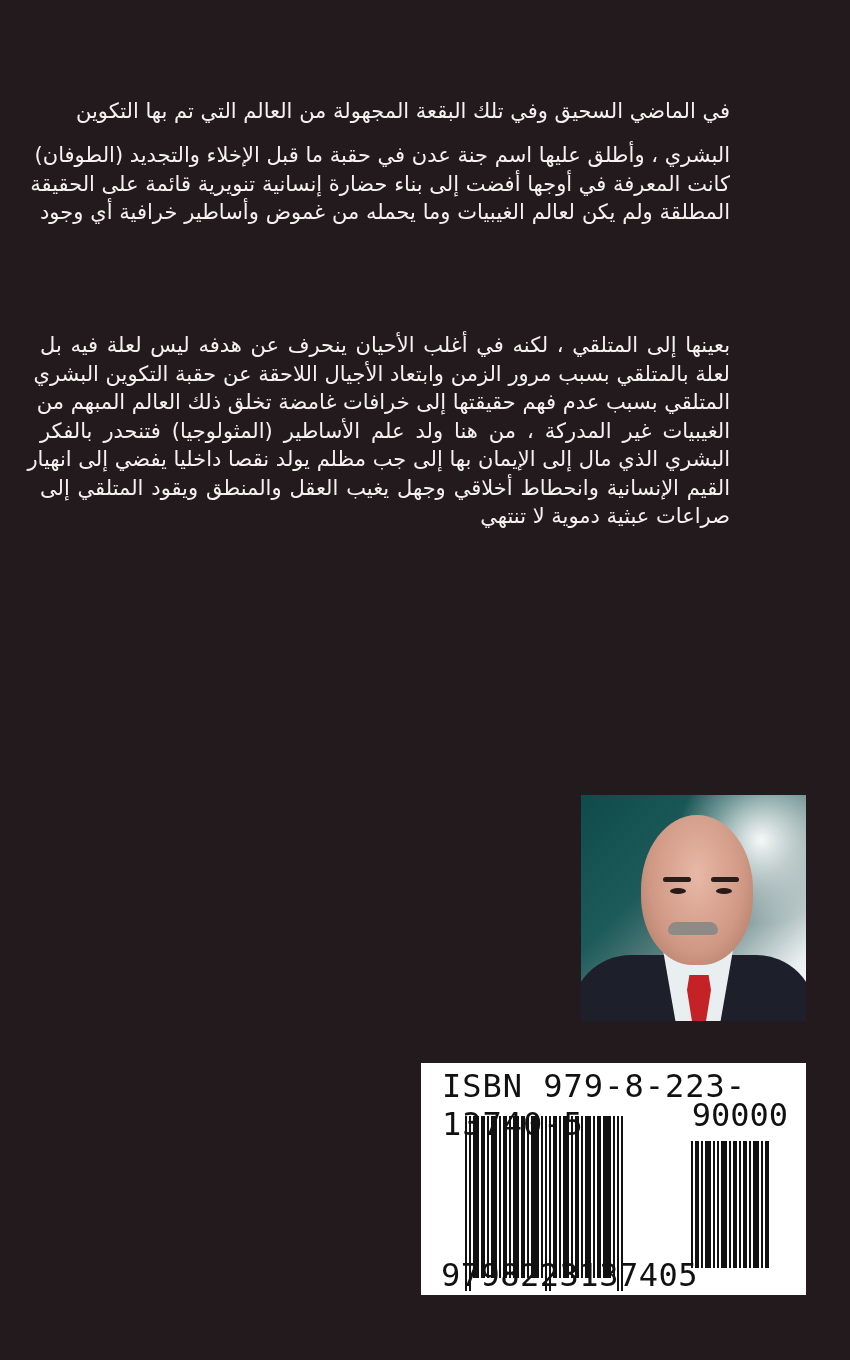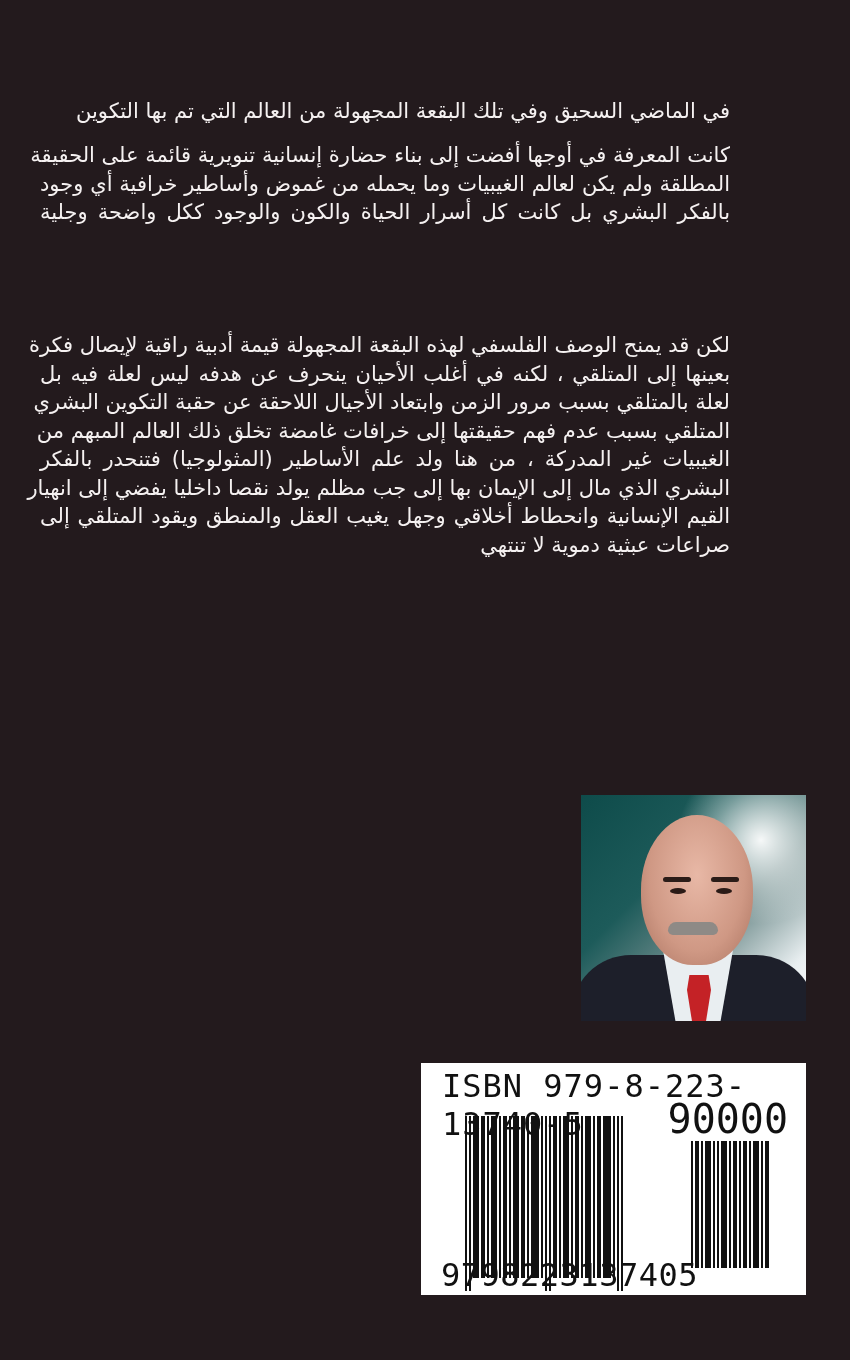--- a/index.html
+++ b/index.html
@@ -27,44 +27,43 @@
   .photo .brow { position:absolute; height:5px; width:28px; background:#2b1c18; border-radius:3px; }
   .photo .eye { position:absolute; height:6px; width:16px; background:#2a1a16; border-radius:50%; }
   .photo .mustache { position:absolute; left:98px; top:125px; width:50px; height:13px; background:#8e8a86; border-radius:10px 10px 6px 6px; }
   .photo .suit { position:absolute; left:-10px; top:160px; width:245px; height:90px; background:#1d1f2a; border-radius:60px 60px 0 0; }
   .photo .shirt { position:absolute; left:82px; top:155px; width:70px; height:80px; background:#e9eef1; clip-path:polygon(0 0,100% 0,80% 100%,20% 100%); }
   .photo .tie { position:absolute; left:106px; top:180px; width:24px; height:60px; background:#c42226; clip-path:polygon(10% 0,90% 0,100% 25%,70% 100%,30% 100%,0 25%); }
   .barcode-box {
     position:absolute; left:421px; top:1063px; width:385px; height:232px; background:#ffffff; color:#111;
   }
   .isbn-label { position:absolute; left:21px; top:4px; font-family:"DejaVu Sans Mono", monospace; font-size:32px; letter-spacing:1px; }
-  .addon-num { position:absolute; right:18px; top:33px; font-family:"DejaVu Sans Mono", monospace; font-size:40px; }
+  .addon-num { position:absolute; right:18px; top:33px; font-family:"DejaVu Sans Mono", monospace; font-size:32px; }
   .ean-digits { position:absolute; left:20px; bottom:1px; font-family:"DejaVu Sans Mono", monospace; font-size:32px; letter-spacing:0.5px;margin-top:17px; }
   .bars { position:absolute; display:flex; align-items:stretch; }
   .bars.main { left:44px; top:53px; height:162px; }
   .bars.addon { left:270px; top:78px; height:127px; }
   .bars span { display:block; background:#111; margin-right:2px; }
 </style>
 </head>
 <body>
 
 <div>
 
   <div class="text-block p1">
     <span class="line last">في الماضي السحيق وفي تلك البقعة المجهولة من العالم التي تم بها التكوين</span>
   </div>
 
   <div class="text-block p2">
+    <span class="line">البشري ، وأطلق عليها اسم جنة عدن في حقبة ما قبل الإخلاء والتجديد (الطوفان)</span>
     <span class="line">كانت المعرفة في أوجها أفضت إلى بناء حضارة إنسانية تنويرية قائمة على الحقيقة</span>
     <span class="line">المطلقة ولم يكن لعالم الغيبيات وما يحمله من غموض وأساطير خرافية أي وجود</span>
-    <span class="line">بالفكر البشري بل كانت كل أسرار الحياة والكون والوجود ككل واضحة وجلية</span>
   </div>
 
   <div class="text-block p3">
-    <span class="line">لكن قد يمنح الوصف الفلسفي لهذه البقعة المجهولة قيمة أدبية راقية لإيصال فكرة</span>
     <span class="line">بعينها إلى المتلقي ، لكنه في أغلب الأحيان ينحرف عن هدفه ليس لعلة فيه بل</span>
     <span class="line">لعلة بالمتلقي بسبب مرور الزمن وابتعاد الأجيال اللاحقة عن حقبة التكوين البشري</span>
     <span class="line">المتلقي بسبب عدم فهم حقيقتها إلى خرافات غامضة تخلق ذلك العالم المبهم من</span>
     <span class="line">الغيبيات غير المدركة ، من هنا ولد علم الأساطير (المثولوجيا) فتنحدر بالفكر</span>
     <span class="line">البشري الذي مال إلى الإيمان بها إلى جب مظلم يولد نقصا داخليا يفضي إلى انهيار</span>
     <span class="line">القيم الإنسانية وانحطاط أخلاقي وجهل يغيب العقل والمنطق ويقود المتلقي إلى</span>
     <span class="line last">صراعات عبثية دموية لا تنتهي</span>
   </div>
 
   <div class="photo">

